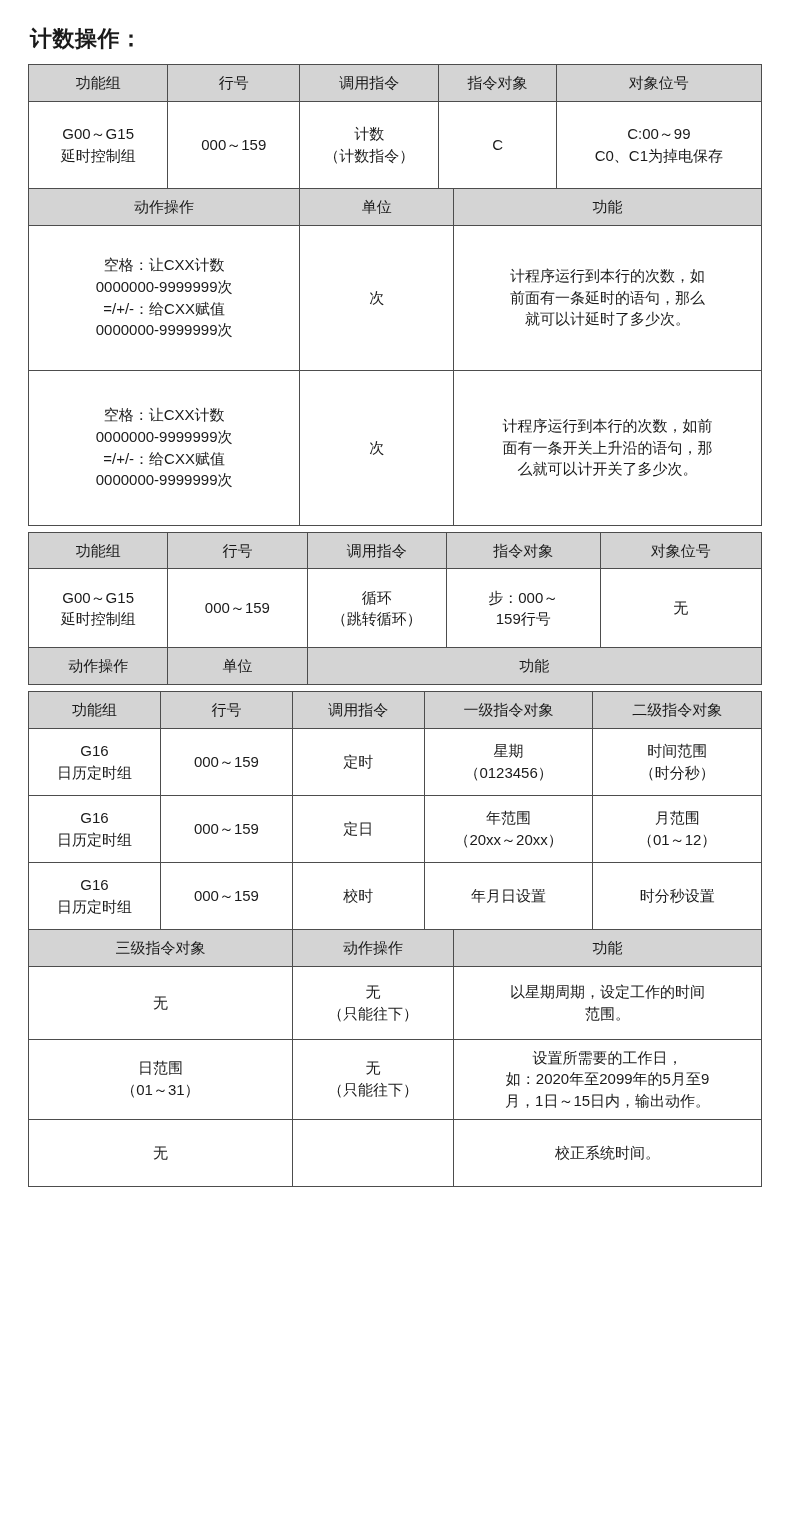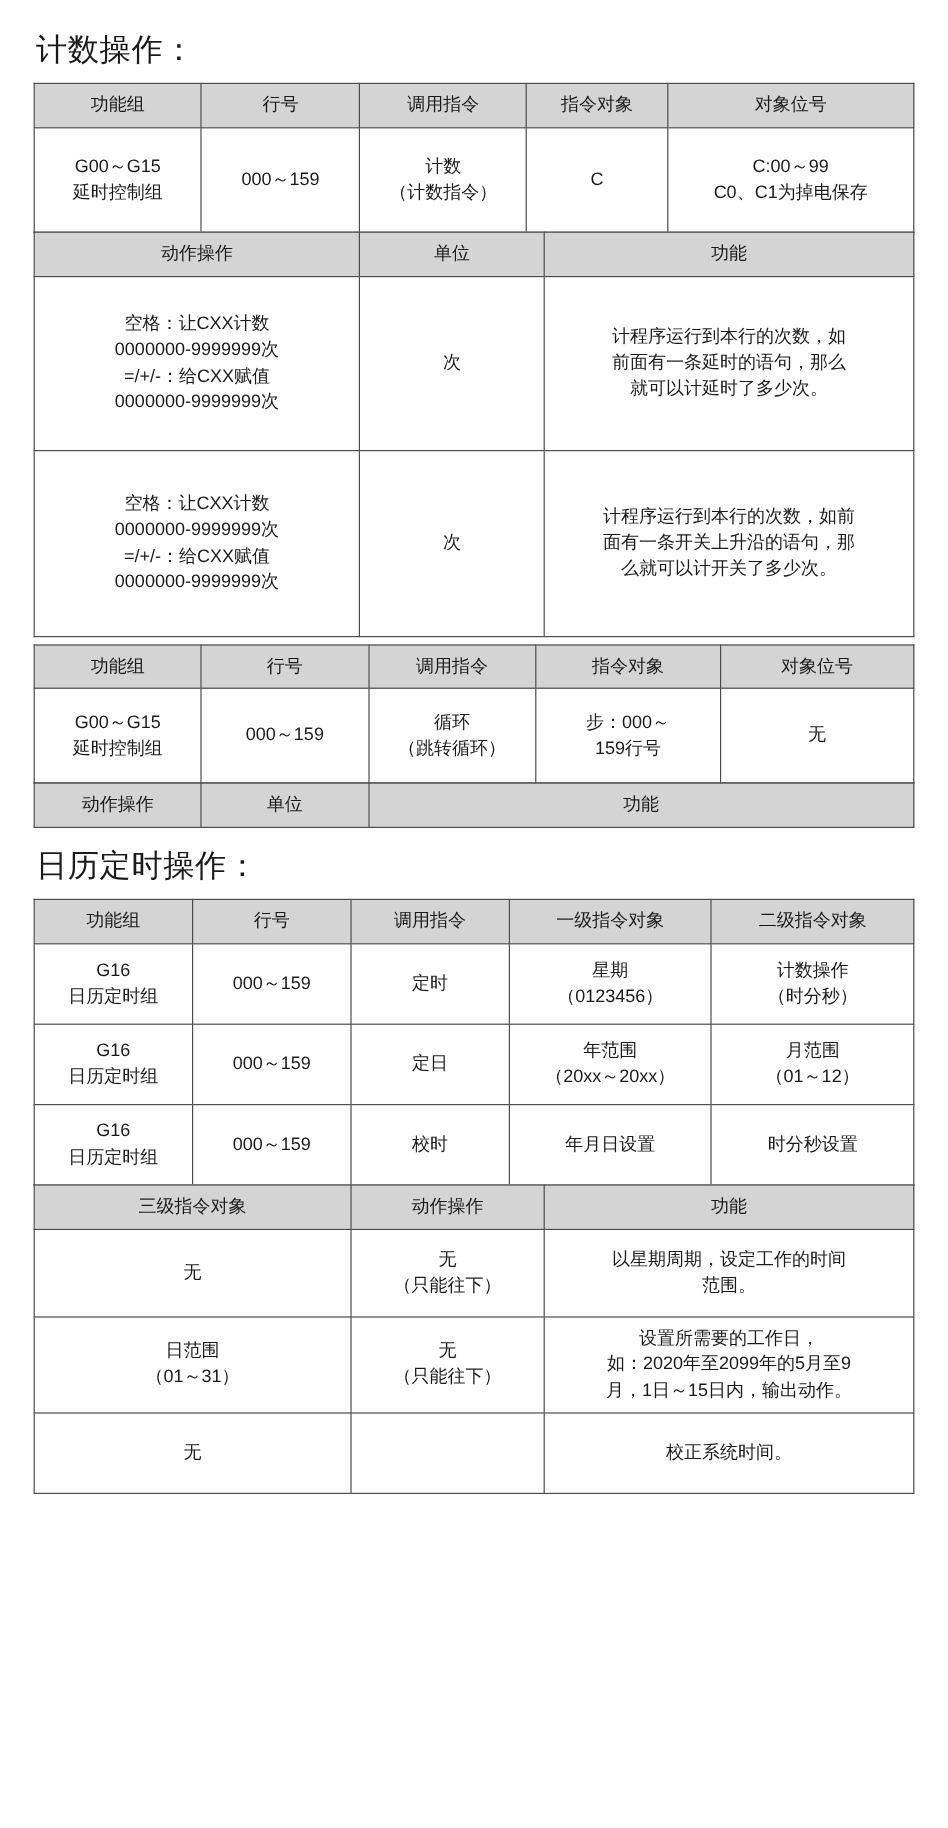--- a/index.html
+++ b/index.html
@@ -12,22 +12,22 @@
     min-height: 1523px;
     font-family: "Liberation Sans", "DejaVu Sans", sans-serif;
     color: #1a1a1a;
   }
   .page {
     width: 790px;
     box-sizing: border-box;
     padding: 10px 28px 18px 28px;
   }
   h2.section-title {
-    font-size: 26px;
-    font-weight: normal;
+    font-size: 22px;
+    font-weight: bold;
     margin: 14px 0 10px 2px;
     letter-spacing: 0.5px;
   }
   table.doc-table {
     width: 100%;
     border-collapse: collapse;
     table-layout: fixed;
     margin-bottom: 6px;
   }
   table.doc-table td, table.doc-table th {
@@ -195,21 +195,20 @@
     </colgroup>
     <tbody>
         <tr class="hdr-row">
       <th>动作操作</th>
       <th>单位</th>
       <th>功能</th>
     </tr>
   </tbody>
     </table>
 
-  <h2 class="section-title">日历定时操作：</h2>
 
   <table class="doc-table">
     <colgroup>
       <col style="width:18%">
         <col style="width:18%">
         <col style="width:18%">
         <col style="width:23%">
         <col style="width:23%">
     </colgroup>
     <tbody>
@@ -229,21 +228,21 @@
         <span>000～159</span>
       </td>
       <td class="cell-lines">
         <span>定时</span>
       </td>
       <td class="cell-lines">
         <span>星期</span>
         <span>（0123456）</span>
       </td>
       <td class="cell-lines">
-        <span>计数操作</span>
+        <span>时间范围</span>
         <span>（时分秒）</span>
       </td>
     </tr>
     <tr class="tall-5">
       <td class="cell-lines">
         <span>G16</span>
         <span>日历定时组</span>
       </td>
       <td class="cell-lines">
         <span>000～159</span>

